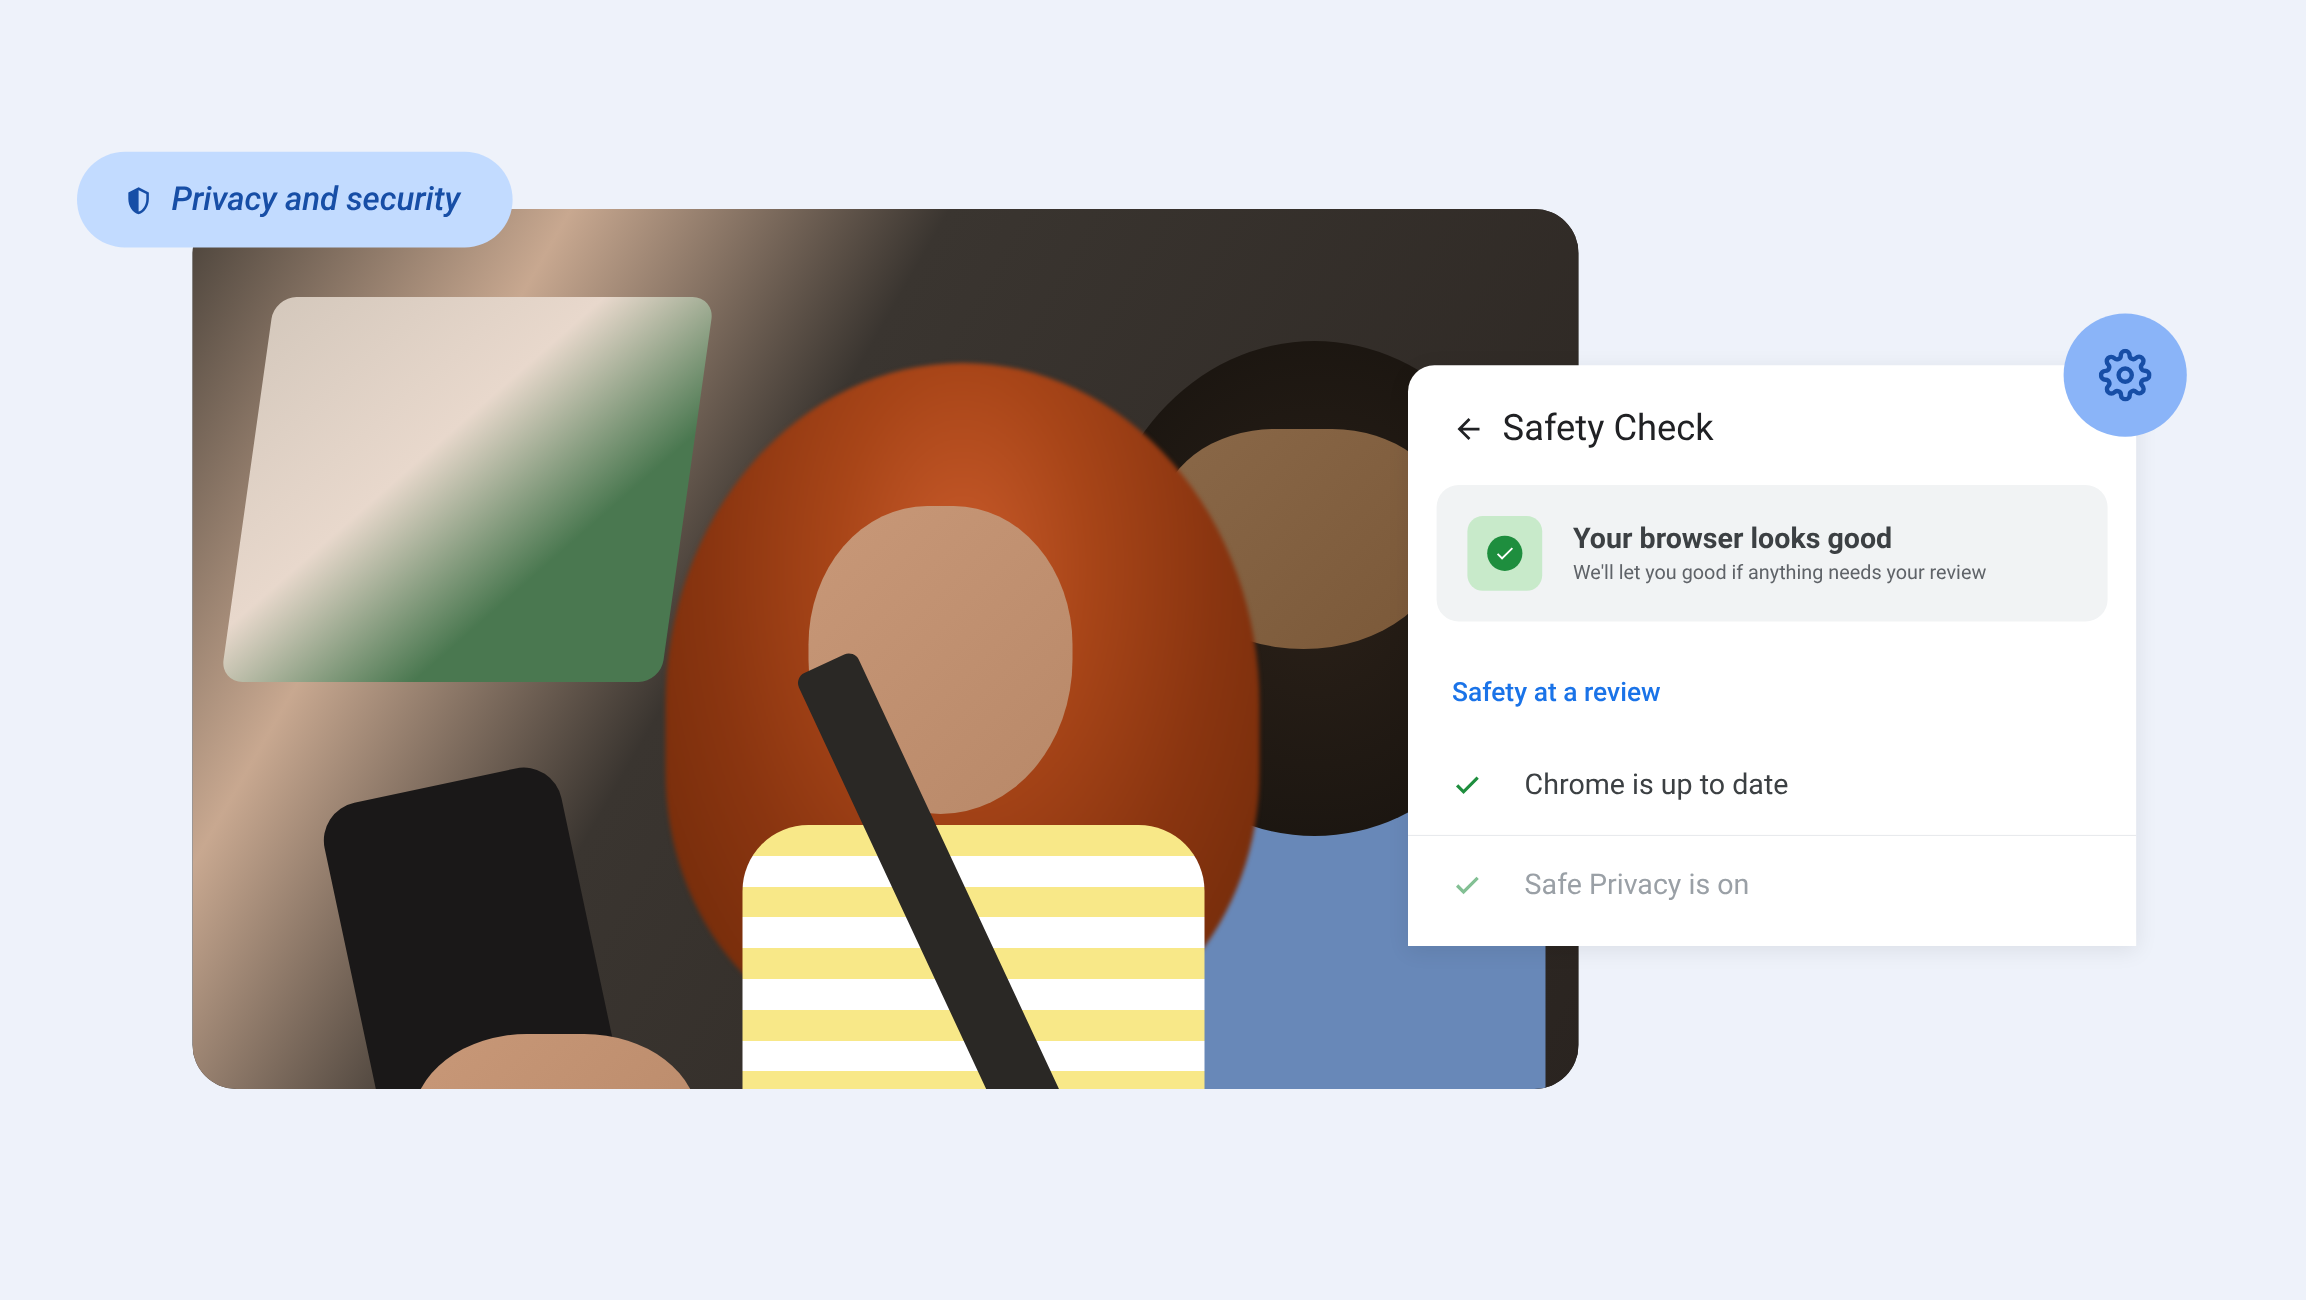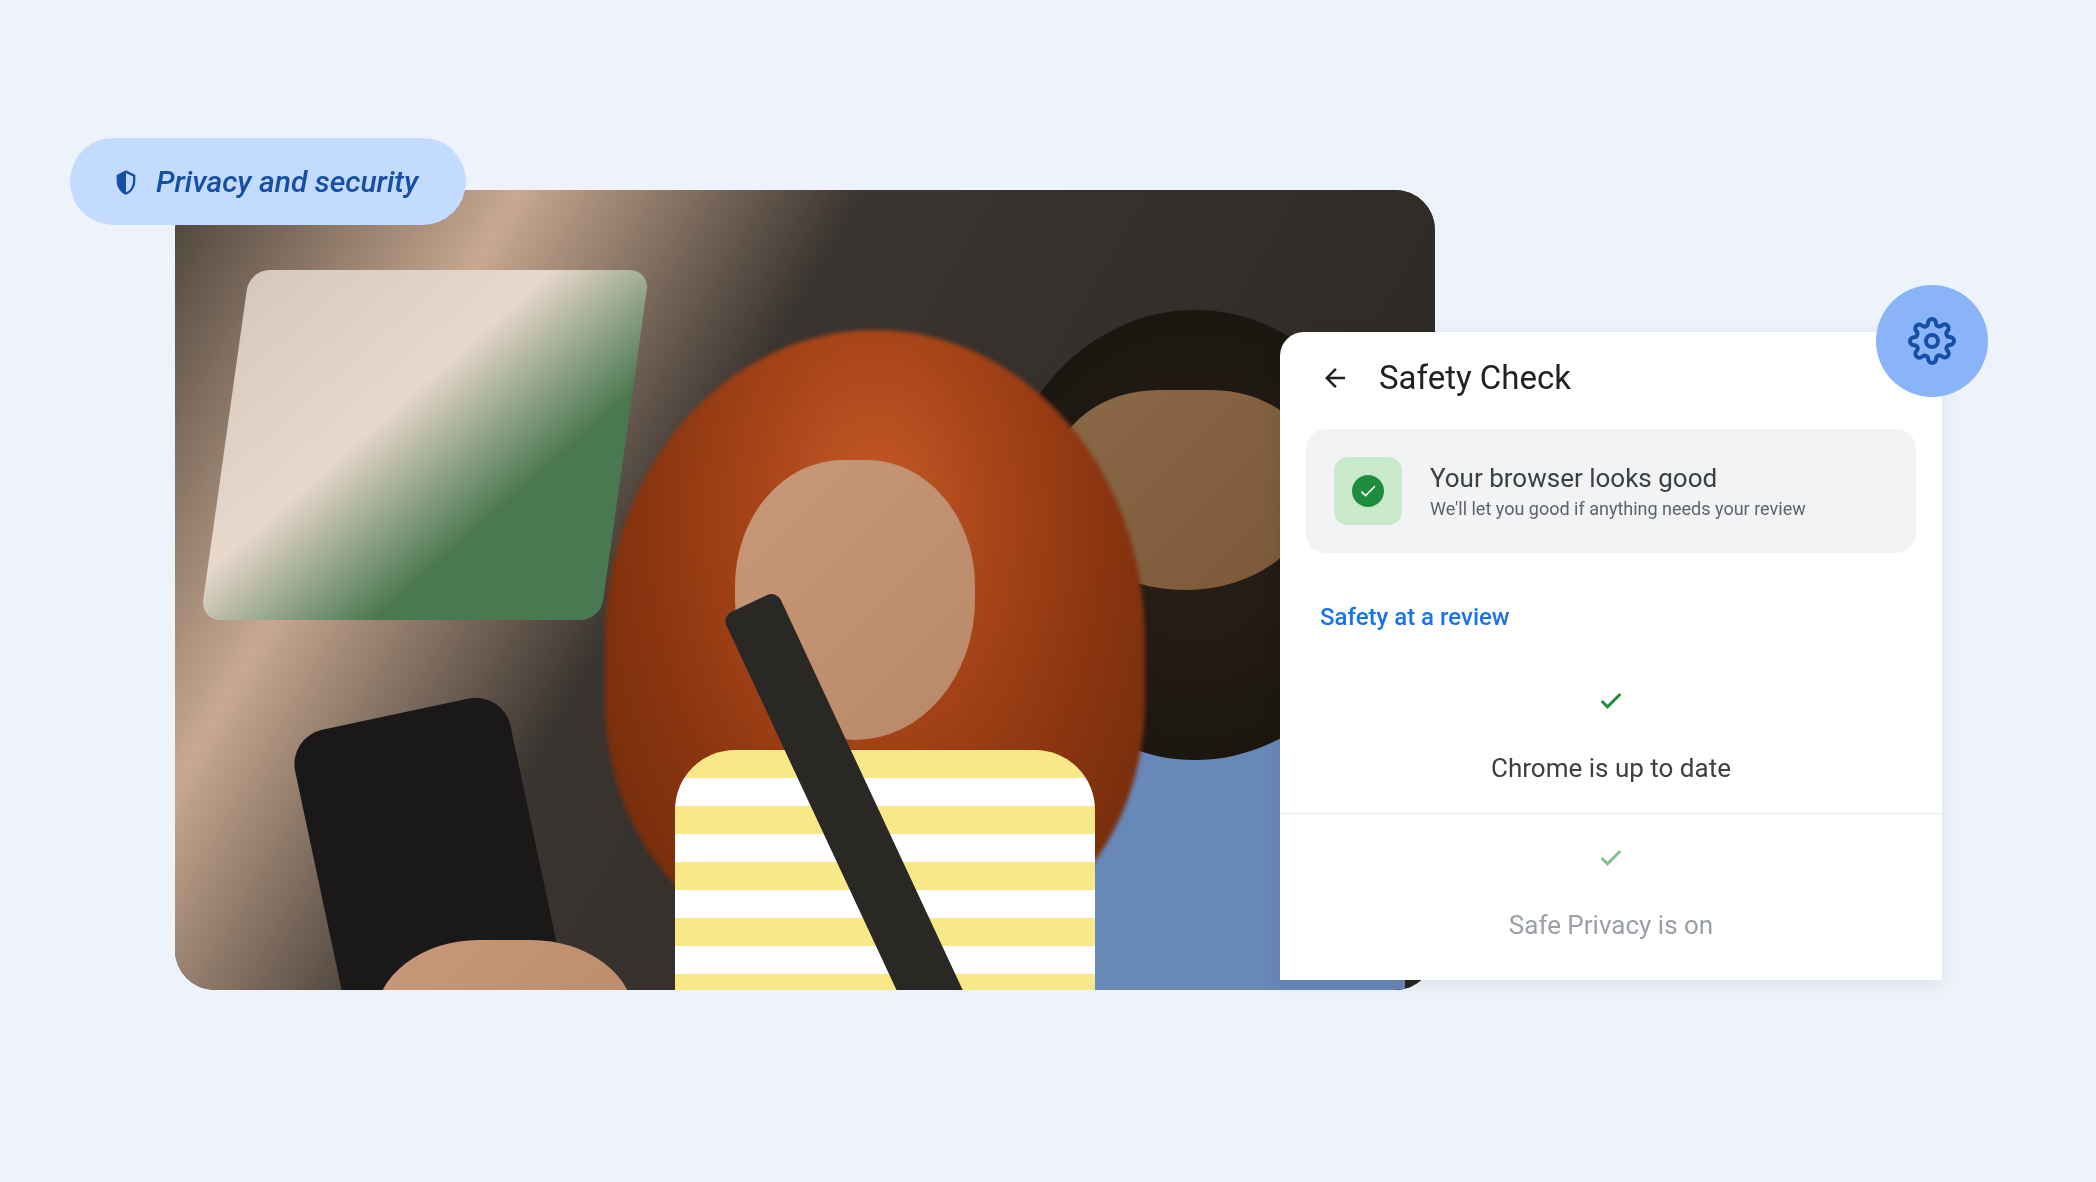--- a/index.html
+++ b/index.html
@@ -198,22 +198,22 @@
       background: #ffffff;
       border-radius: 24px 24px 0 0;
       box-shadow: 0 4px 20px rgba(0,0,0,0.08);
       z-index: 20;
       overflow: hidden;
     }
     
     .safety-header {
       display: flex;
       align-items: center;
-      gap: 29px;
-      padding: 26px 38px 32px 40px;
+      gap: 16px;
+      padding: 38px 38px 32px 40px;
     }
     
     .back-arrow {
       width: 30px;
       height: 30px;
       cursor: pointer;
     }
     
     .safety-title {
       font-size: 33px;
@@ -254,21 +254,21 @@
     
     .status-text {
       display: flex;
       flex-direction: column;
       gap: 5px;
     }
     
     .status-title {
       font-size: 26px;
       color: #3c4043;
-      font-weight: 400;
+      font-weight: 700;
     }
     
     .status-subtitle {
       font-size: 18px;
       color: #5f6368;
     }
     
     .section-label {
       padding: 14px 40px 26px 40px;
       color: #1a73e8;
@@ -279,21 +279,20 @@
     .check-list {
       padding: 0;
     }
     
     .check-item {
       display: flex;
       align-items: center;
       gap: 38px;
       padding: 30px 40px;
       border-bottom: 1px solid #e8eaed;
-      flex-direction: column;
     }
     
     .check-item:last-child {
       border-bottom: none;
       padding-bottom: 40px;
     }
     
     .check-mark {
       width: 28px;
       height: 28px;

